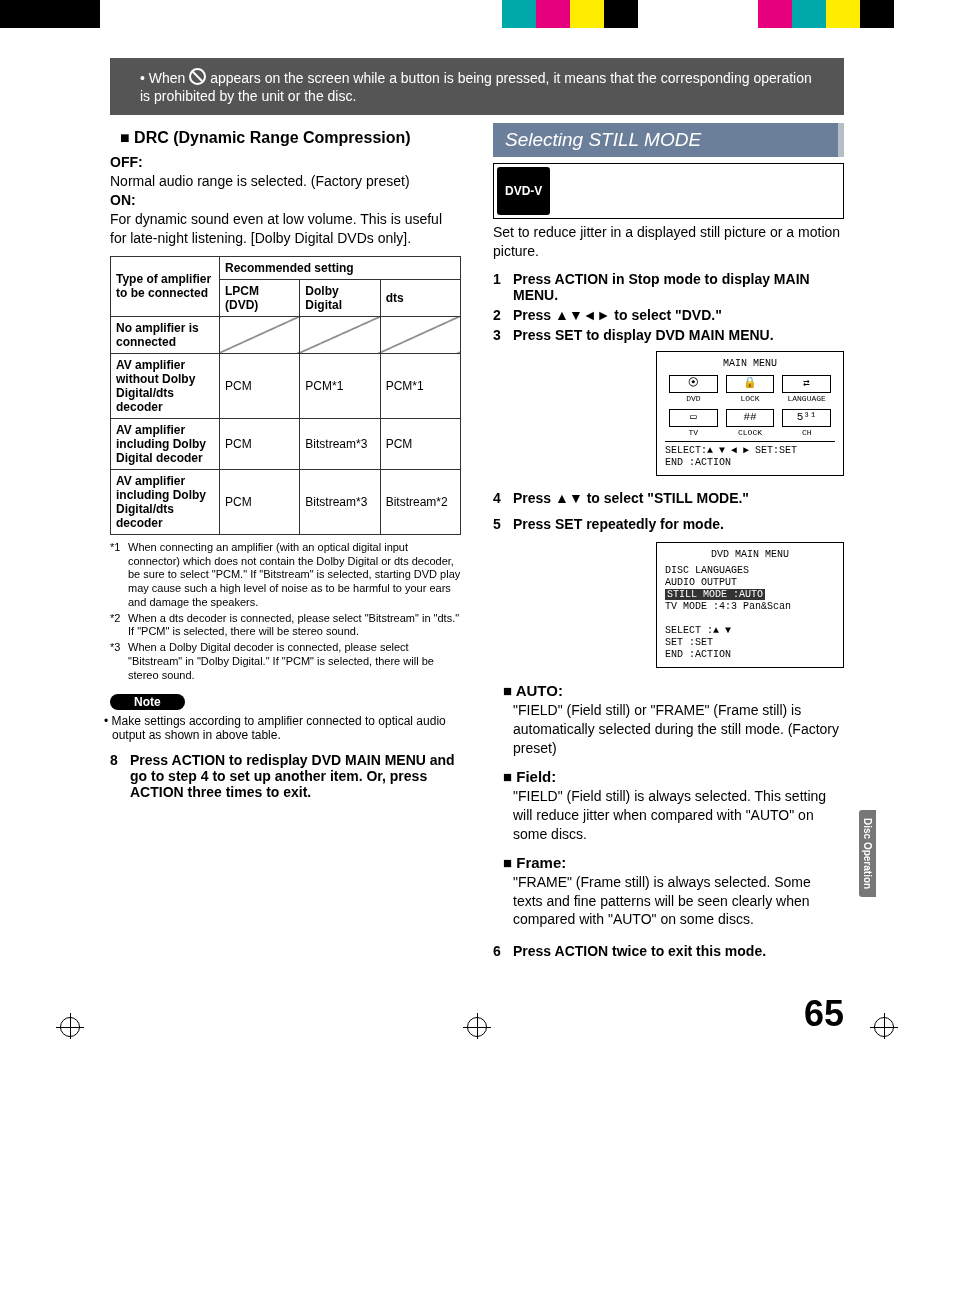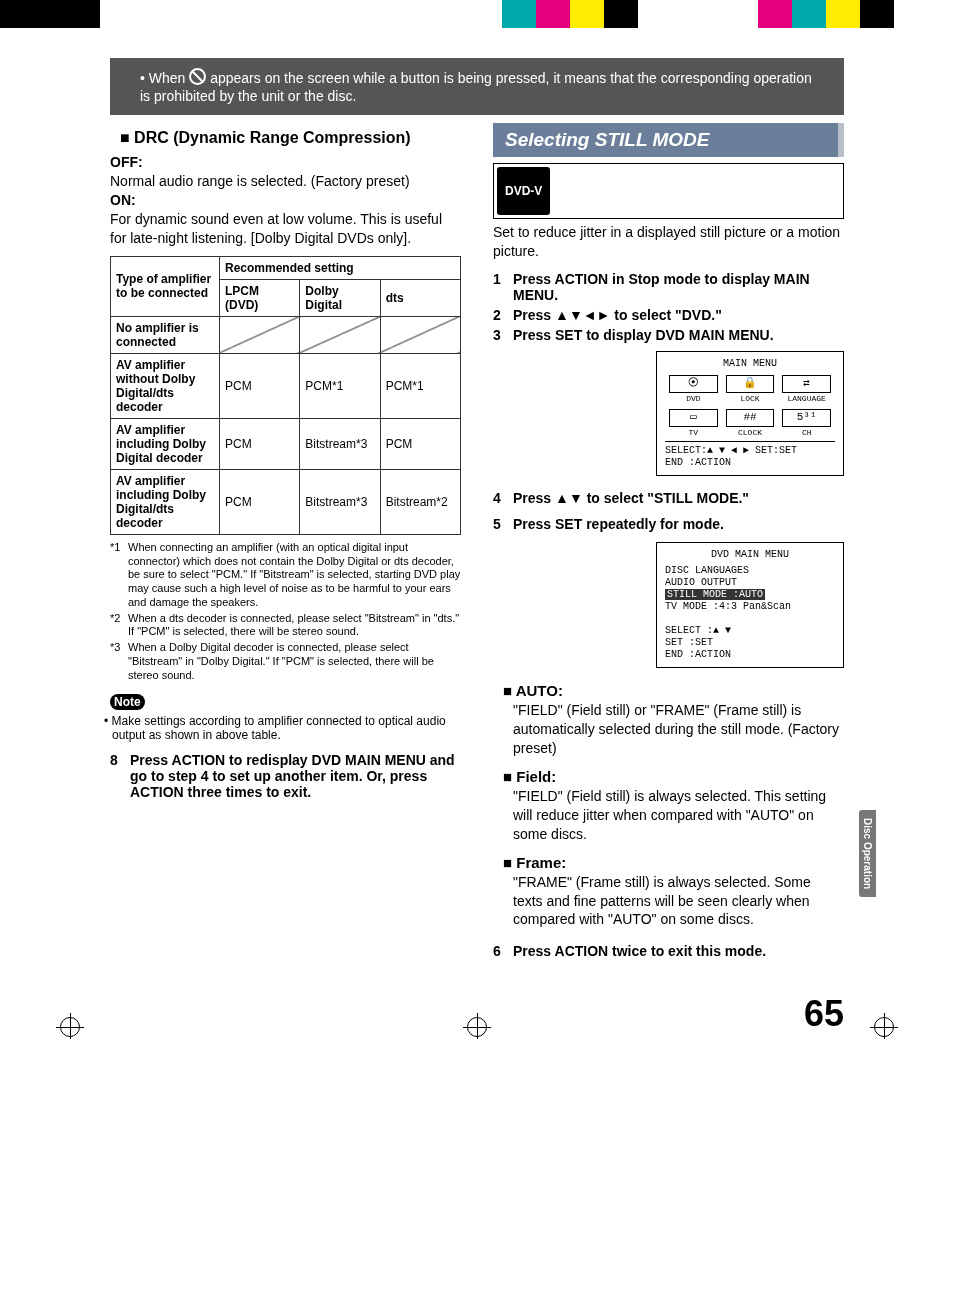--- a/index.html
+++ b/index.html
@@ -97,21 +97,21 @@
 
   .footnotes { font-size: 11px; margin-top: 6px; line-height: 1.25; }
   .footnotes .fn { display: flex; margin-bottom: 2px; }
   .footnotes .fn .m { min-width: 18px; }
 
   .note-pill {
     display: inline-block;
     background: #000;
     color: #fff;
     border-radius: 10px;
-    padding: 1px 4px;
+    padding: 1px 24px;
     font-size: 12px;
     font-weight: bold;
     margin: 10px 0 2px 0;
   }
   .note-list { font-size: 12px; margin: 2px 0 0 2px; text-indent: -8px; }
 
   ol.steps { list-style: none; padding: 0; margin: 8px 0; counter-reset: stp; }
   ol.steps li { font-weight: bold; font-size: 14px; margin: 4px 0; display: flex; }
   ol.steps li::before {
     counter-increment: stp;
@@ -119,21 +119,21 @@
     min-width: 20px;
   }
   .sub-block { margin-left: 20px; font-size: 14px; line-height: 1.35; font-weight: normal; }
 
   .single-step { font-weight: bold; font-size: 14px; margin: 10px 0; display: flex; }
   .single-step .num { min-width: 20px; }
 
   .section-bar {
     background: #6b7f9a;
     color: #fff;
-    font-weight: bold;
+    font-weight: normal;
     font-style: italic;
     font-size: 19px;
     padding: 6px 12px;
     border-right: 6px solid #b8bec5;
     margin-bottom: 6px;
   }
   .dvdv-wrap { border: 1px solid #000; padding: 3px; margin-bottom: 4px; }
   .dvdv {
     display: inline-block;
     background: #000;

